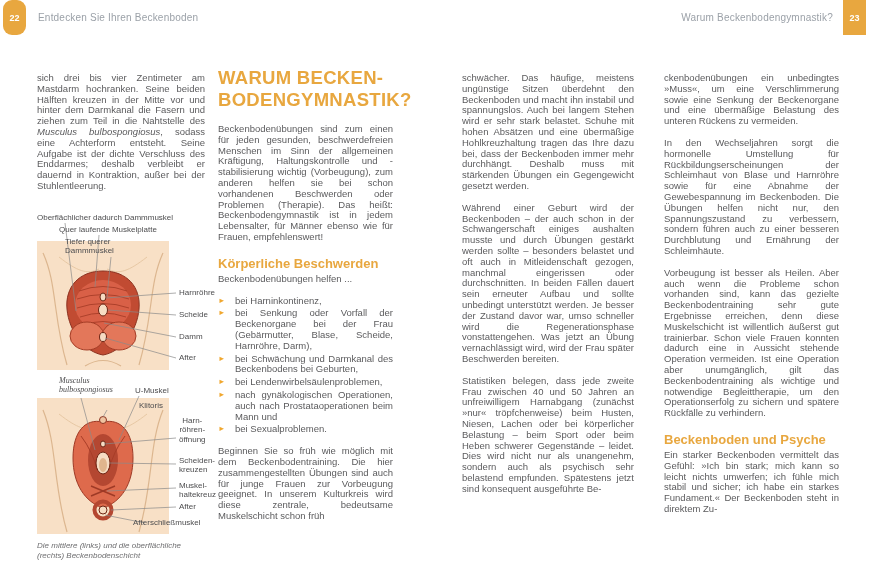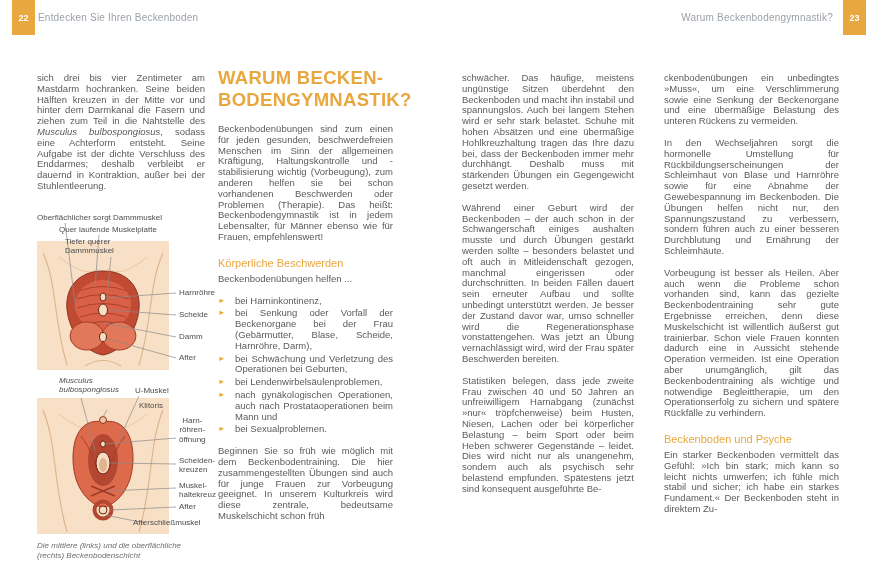--- a/index.html
+++ b/index.html
@@ -8,21 +8,21 @@
     background:#ffffff;
     font-family:"Liberation Sans",sans-serif;
     -webkit-font-smoothing:antialiased;
   }
   
   .pagenum{
     position:absolute;top:0;width:23px;height:35px;
     background:#E8A73F;color:#fff;font-size:9px;font-weight:bold;
     display:flex;align-items:center;justify-content:center;
   }
-  .pagenum.left{left:12px;}
+  .pagenum.left{left:3px;border-radius:9px;}
   .pagenum.right{right:7px;}
   .running-head{
     position:absolute;top:12px;font-size:10px;color:#9BA1A8;letter-spacing:.2px;
   }
   .running-head.left{left:38px;}
   .running-head.right{right:40px;}
   
   .col{
     position:absolute;top:65px;color:#5B5B5D;
     font-size:9.5px;line-height:10.8px;text-align:justify;
@@ -31,41 +31,41 @@
   #col1{left:37px;width:168px;padding-top:8px;}
   #col2{left:218px;width:175px;}
   #col3{left:462px;width:172px;padding-top:8px;}
   #col4{left:664px;width:175px;padding-top:8px;}
   
   .chapter-heading{
     color:#E8A73F;font-size:18.5px;line-height:22px;font-weight:bold;
     letter-spacing:.3px;white-space:pre-line;margin:2px 0 13px 0;text-align:left;
   }
   .subheading{
-    color:#E8A73F;font-size:11px;line-height:15px;font-weight:normal;
+    color:#E8A73F;font-size:13px;line-height:15px;font-weight:bold;
     margin:13px 0 3px 0;text-align:left;
   }
   .list-intro{margin:0 0 10px 0;}
   
   ul.bullets{list-style:none;margin:0 0 11px 0;padding:0;}
   ul.bullets li{display:flex;gap:7px;margin:0 0 2px 0;}
   ul.bullets li .bullet-glyph{
     color:#F0A72E;font-size:7.5px;line-height:10.8px;flex:0 0 10px;
   }
   ul.bullets li .bullet-text{flex:1;text-align:justify;}
   
   .diagram{position:relative;width:168px;}
   #diagram1{height:157px;margin-top:21px;}
   #diagram2{height:160px;margin-top:4px;}
   .diagram svg{position:absolute;left:0;top:0;}
   .dlabel{
     position:absolute;font-size:8px;line-height:9.5px;color:#4D4D4F;
     white-space:pre-line;text-align:left;
   }
-  .dlabel.it{font-style:italic;}
+  .dlabel.it{font-style:italic;font-family:Liberation Serif, serif;}
   .caption{
     margin-top:7px;font-size:8px;line-height:9.8px;font-style:italic;
     color:#6E6E70;text-align:left;
   }
 </style>
 </head>
 <body>
 
 <div class="pagenum left">22</div>
 <div class="running-head left">Entdecken Sie Ihren Beckenboden</div>
@@ -104,21 +104,21 @@
       <g stroke="#8A8A8A" stroke-width="0.7">
         <line x1="28" y1="10" x2="39" y2="98"></line>
         <line x1="62" y1="22" x2="58" y2="74"></line>
         <line x1="74" y1="44" x2="70" y2="84"></line>
         <line x1="139" y1="80" x2="69" y2="85"></line>
         <line x1="139" y1="102" x2="71" y2="97"></line>
         <line x1="139" y1="124" x2="67" y2="110"></line>
         <line x1="139" y1="145" x2="68" y2="125"></line>
       </g>
     </svg>
-    <div class="dlabel" style="left:0;top:0;">Oberflächlicher sorgt Dammmuskel</div>
+    <div class="dlabel" style="left:0;top:0;">Oberflächlicher dadurch Dammmuskel</div>
     <div class="dlabel" style="left:22px;top:12px;">Quer laufende Muskelplatte</div>
     <div class="dlabel" style="left:28px;top:24px;">Tiefer querer
 Dammmuskel</div>
     <div class="dlabel" style="left:142px;top:75px;">Harnröhre</div>
     <div class="dlabel" style="left:142px;top:97px;">Scheide</div>
     <div class="dlabel" style="left:142px;top:119px;">Damm</div>
     <div class="dlabel" style="left:142px;top:140px;">After</div>
   </div>
 
   <div id="diagram2" class="diagram">
@@ -187,21 +187,21 @@
     <li>
       <span class="bullet-glyph">►</span>
       <span class="bullet-text">bei Harninkontinenz,</span>
       </li>
     <li>
       <span class="bullet-glyph">►</span>
       <span class="bullet-text">bei Senkung oder Vorfall der Beckenorgane bei der Frau (Gebärmutter, Blase, Scheide, Harnröhre, Darm),</span>
       </li>
     <li>
       <span class="bullet-glyph">►</span>
-      <span class="bullet-text">bei Schwächung und Verletzung des Operationen bei Geburten,</span>
+      <span class="bullet-text">bei Schwächung und Darmkanal des Beckenbodens bei Geburten,</span>
       </li>
     <li>
       <span class="bullet-glyph">►</span>
       <span class="bullet-text">bei Lendenwirbelsäulenproblemen,</span>
       </li>
     <li>
       <span class="bullet-glyph">►</span>
       <span class="bullet-text">nach gynäkologischen Operationen, auch nach Prostataoperationen beim Mann und</span>
       </li>
     <li>

